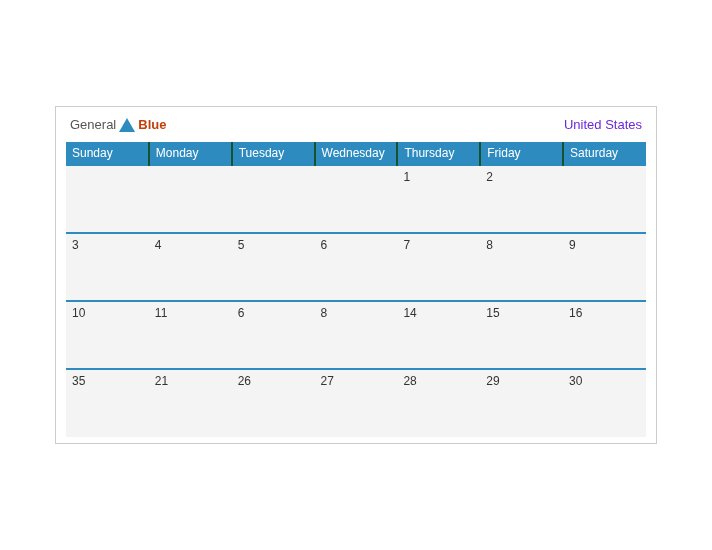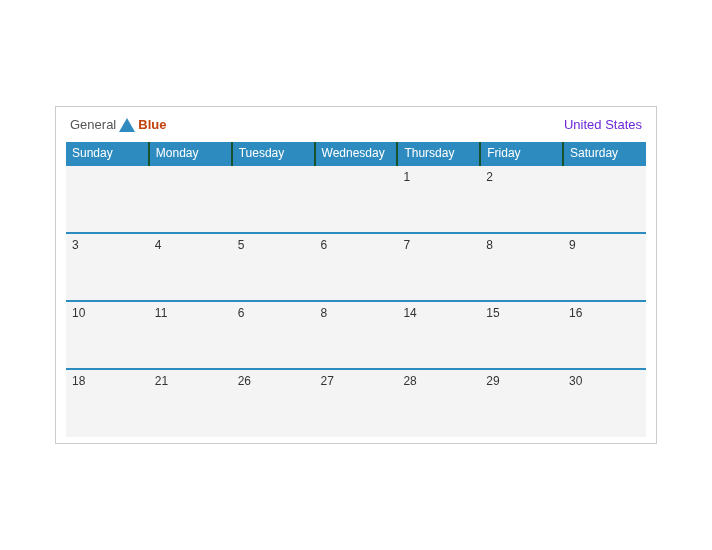--- a/index.html
+++ b/index.html
@@ -182,21 +182,21 @@
           </td>
           <td>
             <span class="day-num">15</span>
           </td>
           <td>
             <span class="day-num">16</span>
           </td>
         </tr>
         <tr>
           <td>
-            <span class="day-num">18</span>
+            <span class="day-num">35</span>
           </td>
           <td>
             <span class="day-num">21</span>
           </td>
           <td>
             <span class="day-num">26</span>
           </td>
           <td>
             <span class="day-num">27</span>
           </td>

